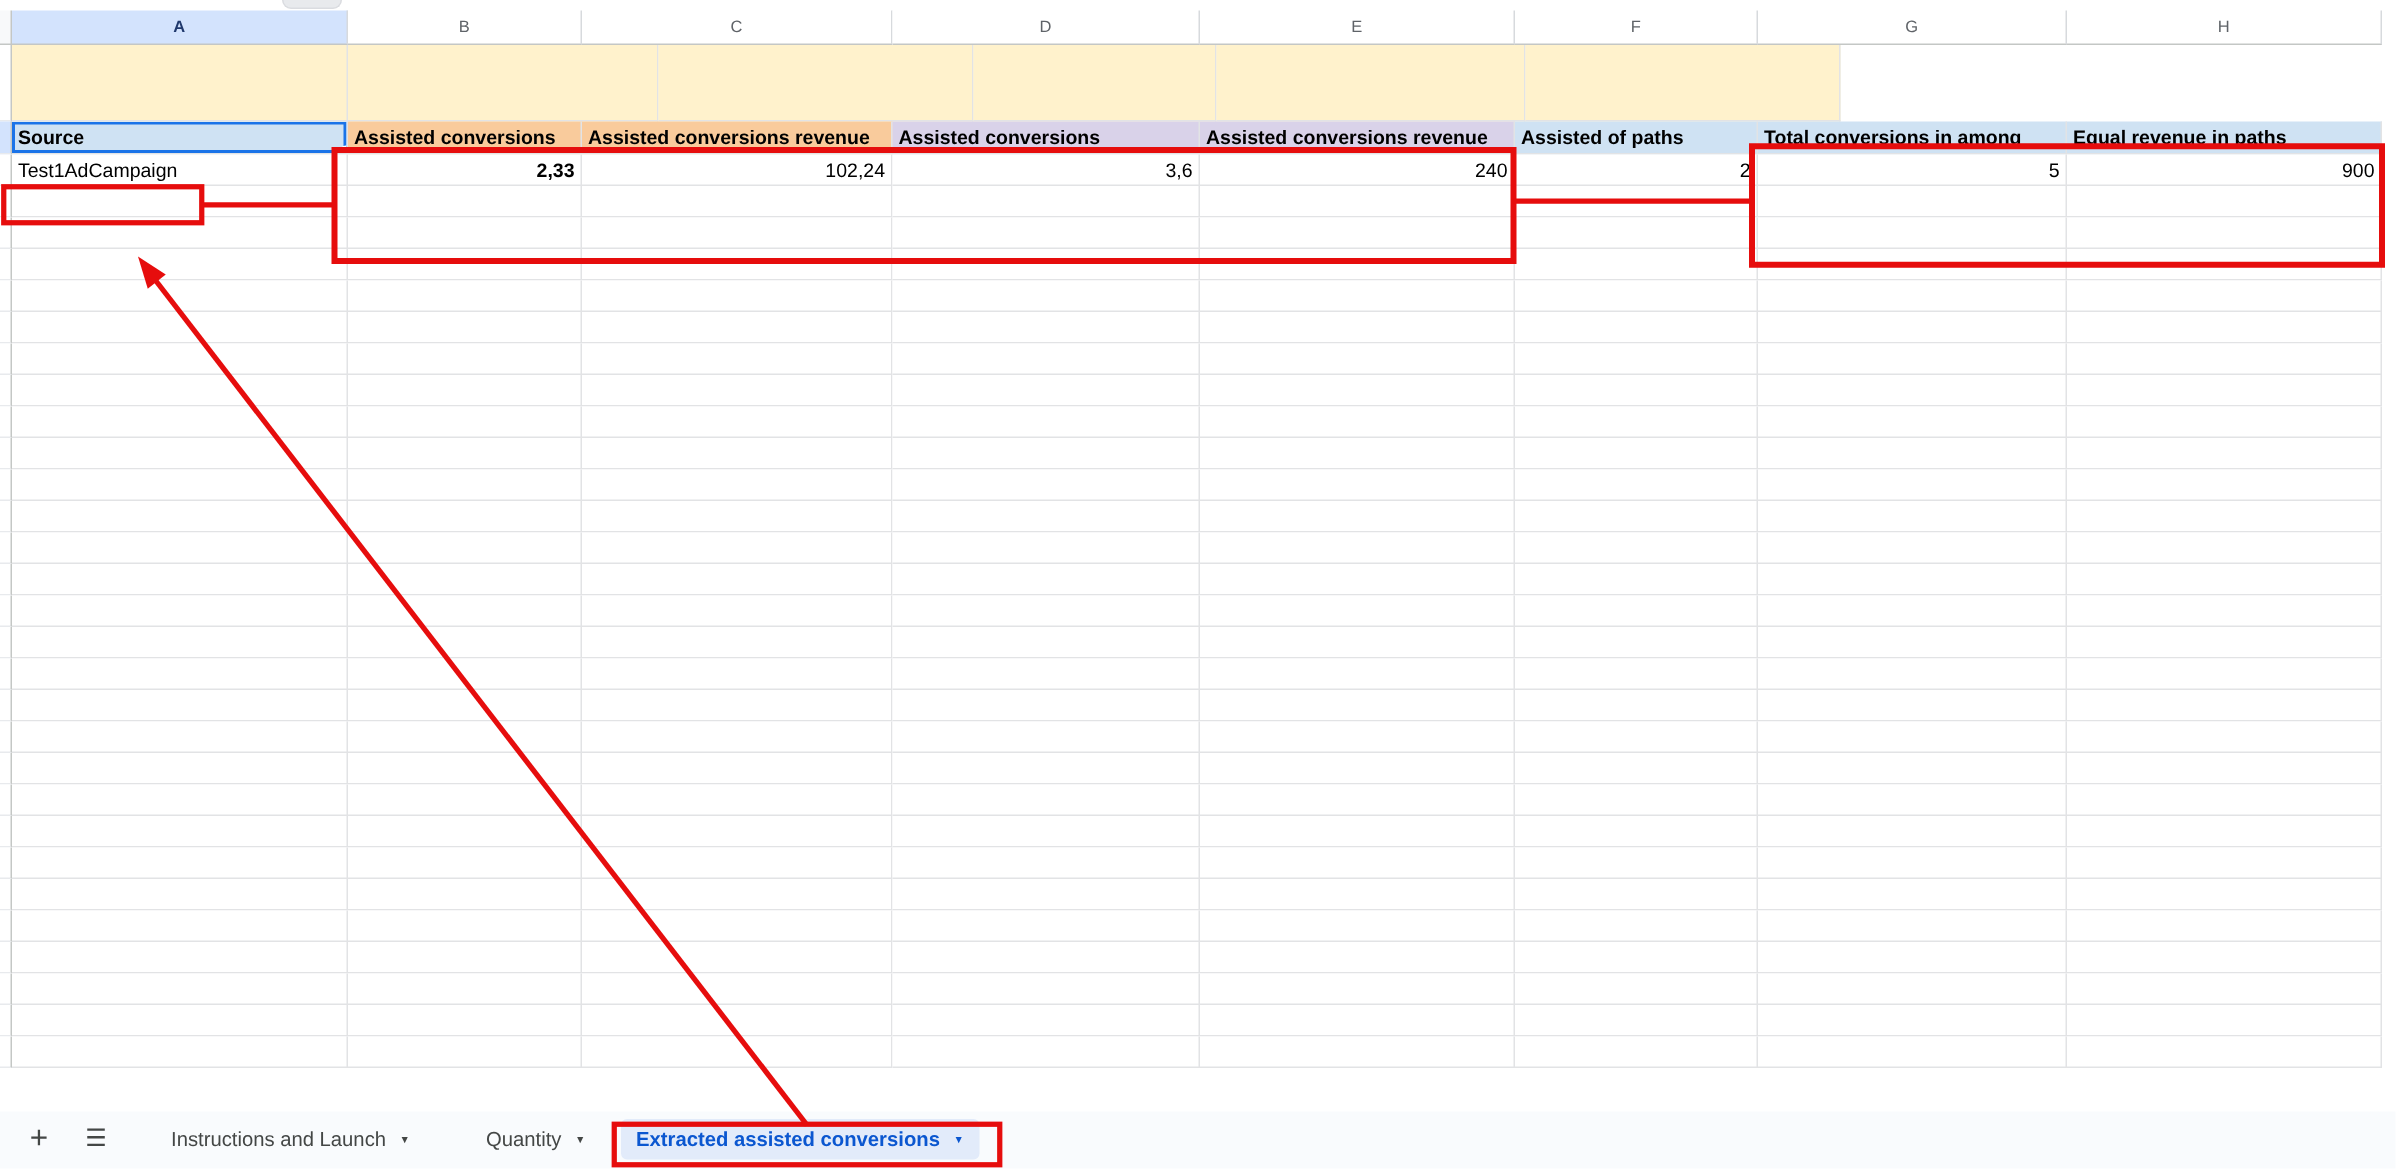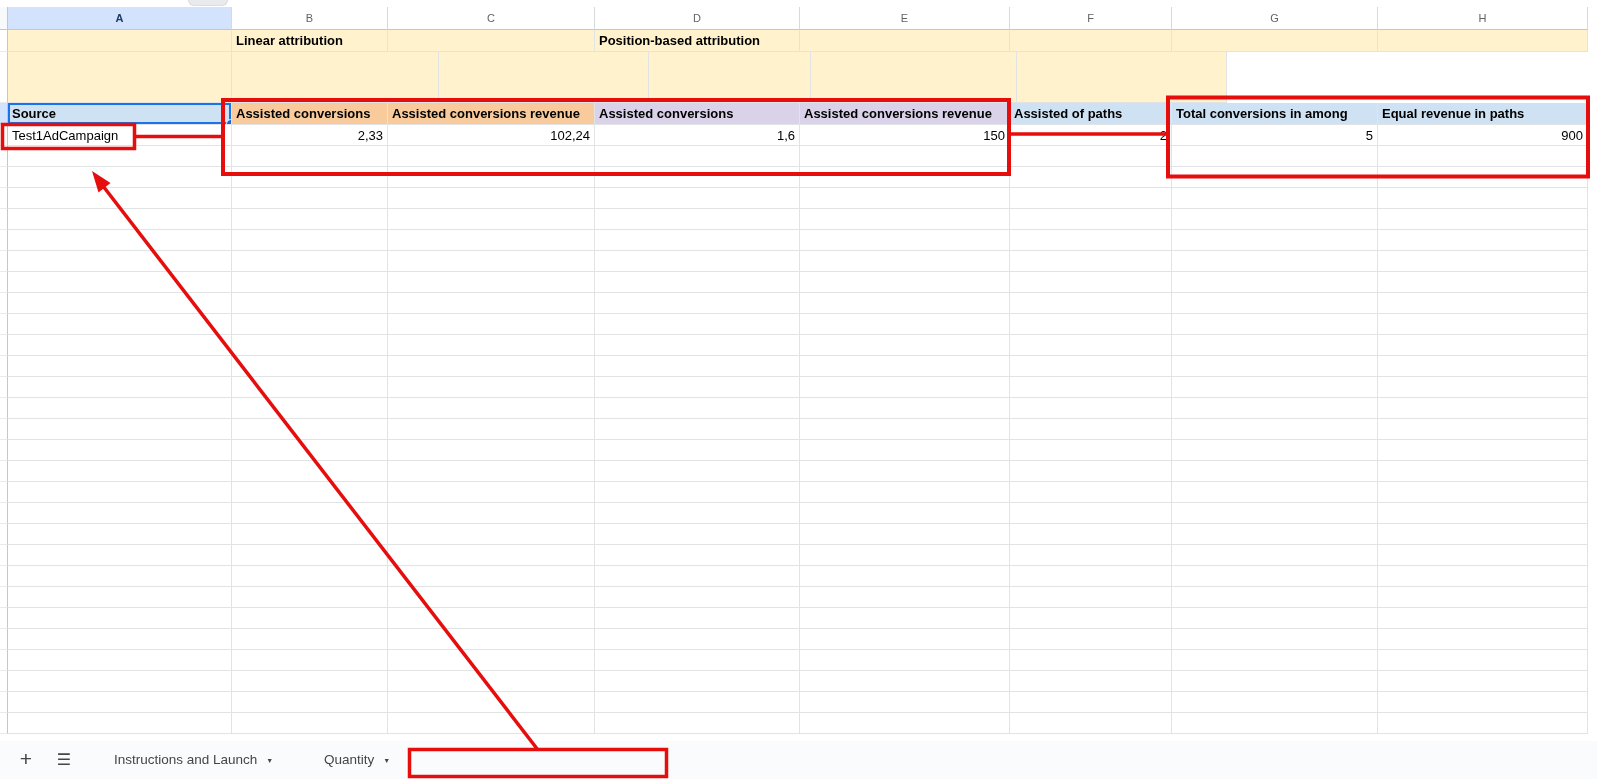--- a/index.html
+++ b/index.html
@@ -93,31 +93,20 @@
       <div class="sheet-corner"></div>
       <div class="col-letter active" style="width: 224px;">A</div>
       <div class="col-letter" style="width: 156px;">B</div>
       <div class="col-letter" style="width: 207px;">C</div>
       <div class="col-letter" style="width: 205px;">D</div>
       <div class="col-letter" style="width: 210px;">E</div>
       <div class="col-letter" style="width: 162px;">F</div>
       <div class="col-letter" style="width: 206px;">G</div>
       <div class="col-letter" style="width: 210px;">H</div>
     </div>
-    <div class="sheet-row" style="height: 22px;">
-      <div class="rowhead"></div>
-      <div class="cell" style="width: 224px; background: rgb(255, 242, 204);"></div>
-      <div class="cell bold" style="width: 156px; background: rgb(255, 242, 204);">Linear attribution</div>
-      <div class="cell" style="width: 207px; background: rgb(255, 242, 204);"></div>
-      <div class="cell bold" style="width: 205px; background: rgb(255, 242, 204);">Position-based attribution</div>
-      <div class="cell" style="width: 210px; background: rgb(255, 242, 204);"></div>
-      <div class="cell" style="width: 162px; background: rgb(255, 242, 204);"></div>
-      <div class="cell" style="width: 206px; background: rgb(255, 242, 204);"></div>
-      <div class="cell" style="width: 210px; background: rgb(255, 242, 204);"></div>
-    </div>
     <div class="sheet-row" style="height: 51px;">
       <div class="rowhead"></div>
       <div class="cell top" style="width: 224px; background: rgb(255, 242, 204);"></div>
       <div class="cell top" style="width: 207px; background: rgb(255, 242, 204);"></div>
       <div class="cell top" style="width: 210px; background: rgb(255, 242, 204);"></div>
       <div class="cell top" style="width: 162px; background: rgb(255, 242, 204);"></div>
       <div class="cell top" style="width: 206px; background: rgb(255, 242, 204);"></div>
       <div class="cell top" style="width: 210px; background: rgb(255, 242, 204);"></div>
     </div>
     <div class="sheet-row" style="height: 22px;">
@@ -127,24 +116,24 @@
       <div class="cell bold" style="width: 207px; background: rgb(249, 203, 156);">Assisted conversions revenue</div>
       <div class="cell bold" style="width: 205px; background: rgb(217, 210, 233);">Assisted conversions</div>
       <div class="cell bold" style="width: 210px; background: rgb(217, 210, 233);">Assisted conversions revenue</div>
       <div class="cell bold" style="width: 162px; background: rgb(207, 226, 243);">Assisted of paths</div>
       <div class="cell bold" style="width: 206px; background: rgb(207, 226, 243);">Total conversions in among</div>
       <div class="cell bold" style="width: 210px; background: rgb(207, 226, 243);">Equal revenue in paths</div>
     </div>
     <div class="sheet-row" style="height: 21px;">
       <div class="rowhead"></div>
       <div class="cell" style="width: 224px;">Test1AdCampaign</div>
-      <div class="cell right" style="width: 156px;">2,33</div>
+      <div class="cell right" style="width: 156px; font-weight: bold;">2,33</div>
       <div class="cell right" style="width: 207px;">102,24</div>
-      <div class="cell right" style="width: 205px;">1,6</div>
-      <div class="cell right" style="width: 210px;">150</div>
+      <div class="cell right" style="width: 205px;">3,6</div>
+      <div class="cell right" style="width: 210px;">240</div>
       <div class="cell right" style="width: 162px;">2</div>
       <div class="cell right" style="width: 206px;">5</div>
       <div class="cell right" style="width: 210px;">900</div>
     </div>
     <div class="sheet-row" style="height: 21px;">
       <div class="rowhead"></div>
       <div class="cell" style="width: 224px;"></div>
       <div class="cell" style="width: 156px;"></div>
       <div class="cell" style="width: 207px;"></div>
       <div class="cell" style="width: 205px;"></div>
@@ -457,20 +446,24 @@
   <div class="tabbar-btn menu">☰</div>
 
   <div class="tab" style="left:104px">
     <span>Instructions and Launch</span>
     <span class="caret">▼</span>
   </div>
   <div class="tab" style="left:314px">
     <span>Quantity</span>
     <span class="caret">▼</span>
   </div>
+  <div class="tab active" style="left:414px">
+    <span>Extracted assisted conversions</span>
+    <span class="caret">▼</span>
+  </div>
 </div>
 
 <svg id="annotations" viewBox="0 0 1597 779">
 
   <rect x="2.5" y="124.5" width="132" height="24" fill="none" stroke-width="3.5" stroke="#e60d0d"></rect>
 
   <line x1="134" y1="136.5" x2="224" y2="136.5" stroke-width="3.5" stroke="#e60d0d"></line>
 
   <rect x="223" y="100" width="786" height="74" fill="none" stroke-width="4" stroke="#e60d0d"></rect>
 

